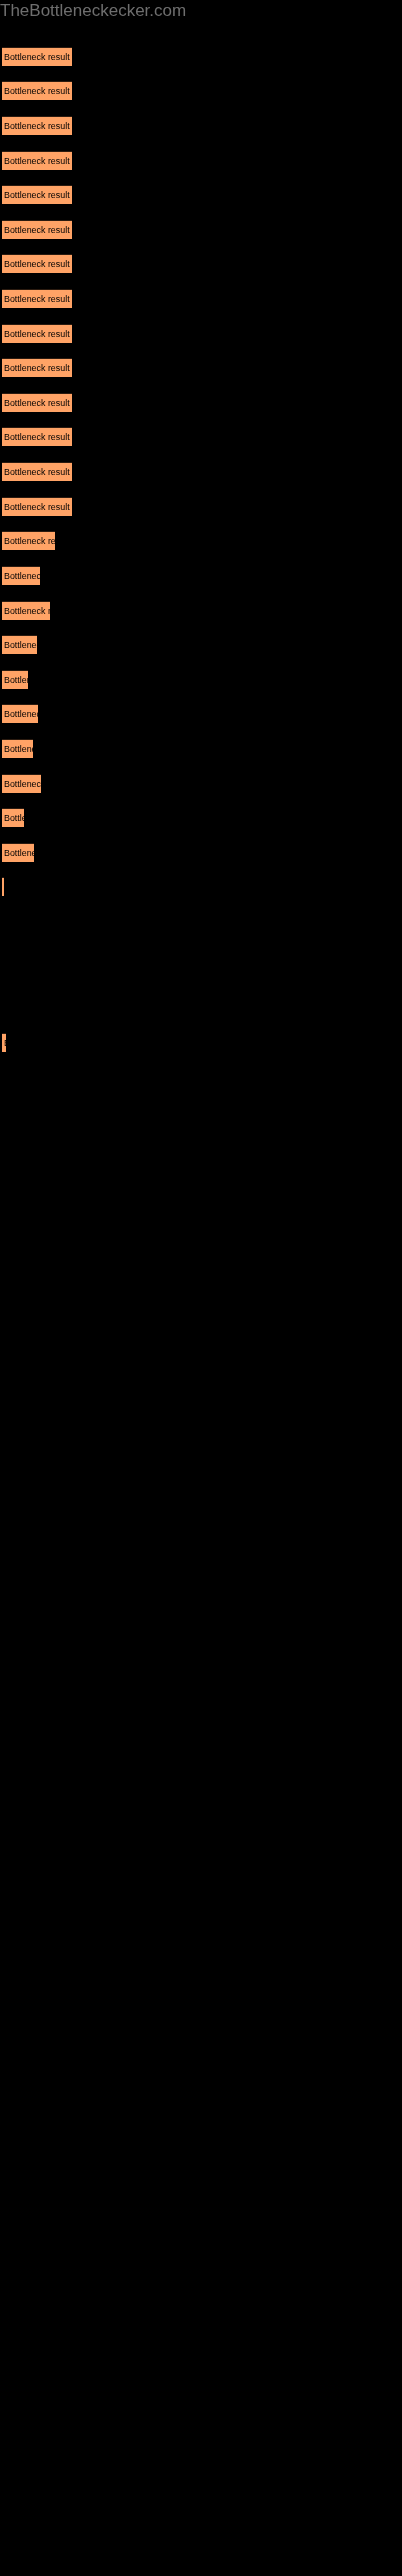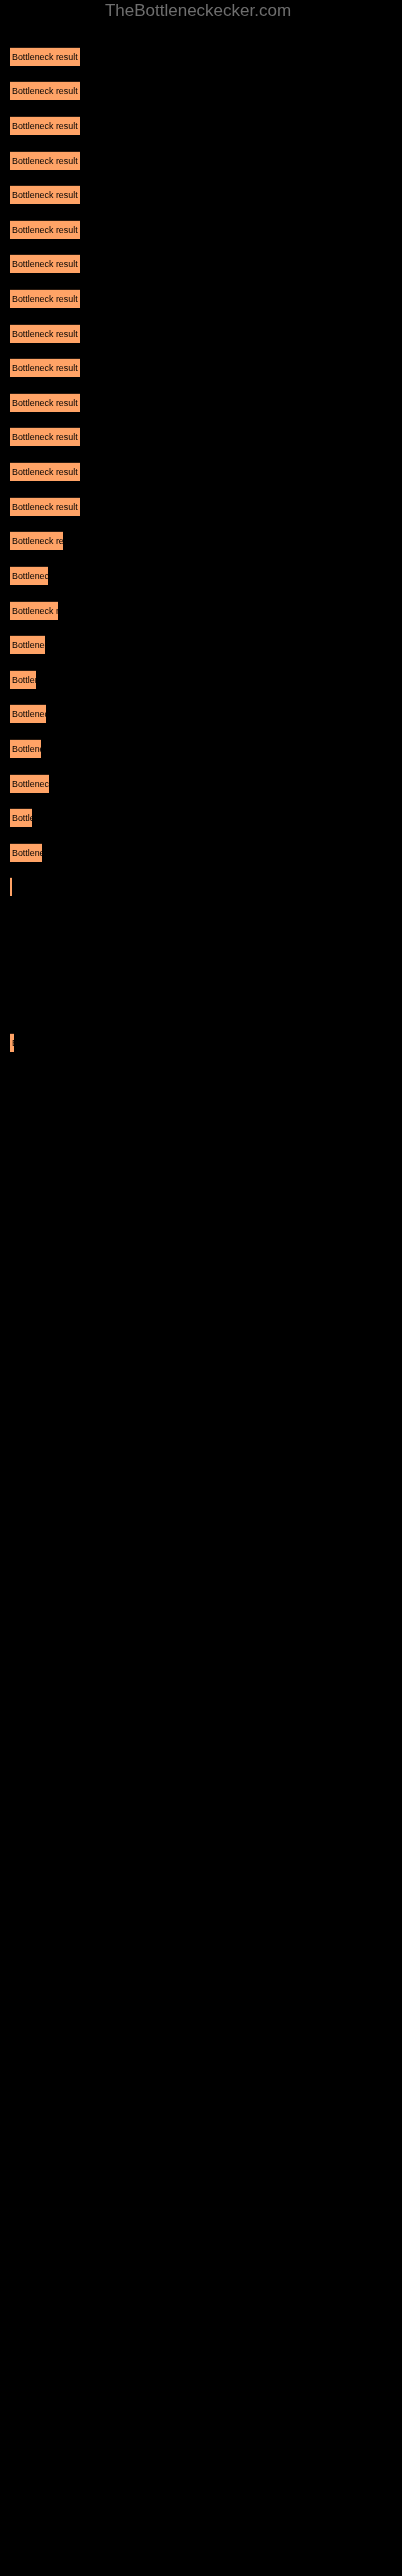--- a/index.html
+++ b/index.html
@@ -20,32 +20,32 @@
     position: relative;
     width: 403px;
     height: 2576px;
     background: #000000;
   }
   #site-title {
     position: absolute;
     top: 0px;
     left: 0px;
     width: 396px;
-    text-align: center;
+    text-align: left;
     color: #6e6e6e;
     font-size: 17px;
     font-family: "Liberation Sans", sans-serif;
     line-height: 21px;
     letter-spacing: 0px;
     white-space: nowrap;
     user-select: none;
   }
   #bars-layer {
     position: absolute;
-    left: 8px;
+    left: 0;
     top: 0;
     width: 387px;
     height: 2576px;
   }
   .bar {
     position: absolute;
     left: 1.6px;
     height: 18.5px;
     background: #ffa366;
     border-top: 1.6px solid #2a1a0f;

